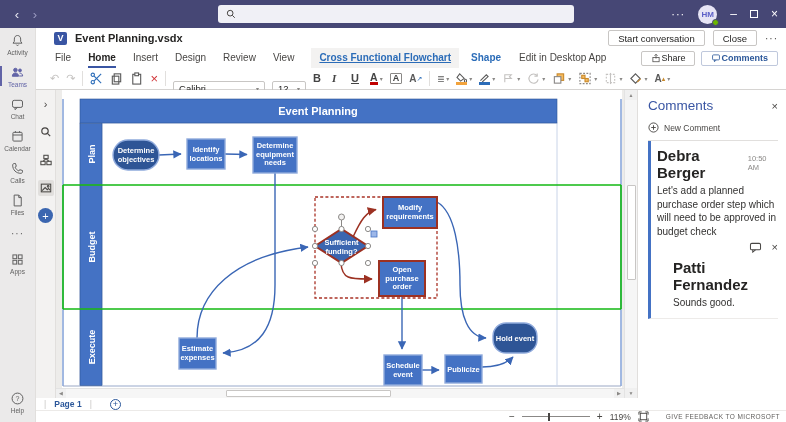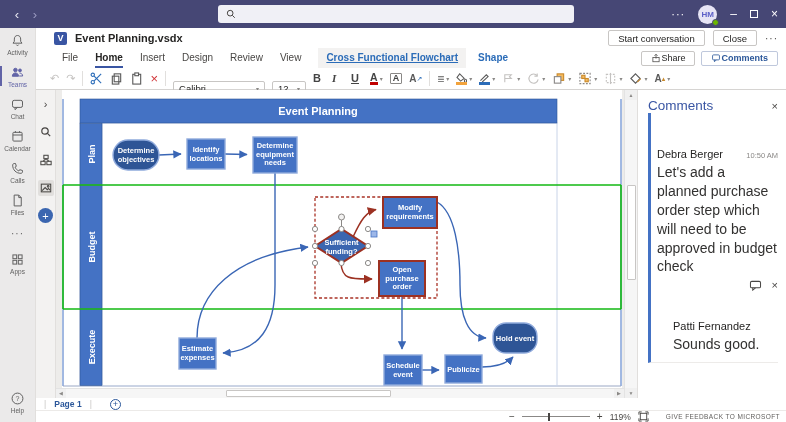--- a/index.html
+++ b/index.html
@@ -33,21 +33,21 @@
 
   
   .docheader { position:absolute; left:36px; top:28px; width:750px; height:20px; background:#fff; display:flex; align-items:center; padding:0 8px 0 18px; }
   .visio-icon { width:13px; height:13px; background:#3955a3; border-radius:2px; color:#fff; font-size:9px; font-weight:bold; display:flex; align-items:center; justify-content:center; }
   .doc-title { font-size:11px; font-weight:bold; color:#252423; margin-left:8px; }
   .dh-right { margin-left:auto; display:flex; align-items:center; gap:8px;justify-content:center; }
   .btn { height:16px; background:#fff; border:1px solid #c8c6c4; border-radius:2px; font-size:9.5px; color:#252423; display:flex; align-items:center; padding:0 9px; cursor:pointer; font-family:"Liberation Sans", sans-serif; }
   .dh-dots { color:#484644; font-size:10px; letter-spacing:1px; cursor:pointer; }
 
   
-  .tabsrow { position:absolute; left:36px; top:48px; width:750px; height:20px; background:#fff; display:flex; align-items:center; padding-left:26px; }
+  .tabsrow { position:absolute; left:36px; top:48px; width:750px; height:20px; background:#fff; display:flex; align-items:center; padding-left:19px; }
   .tab { font-size:10px; color:#484644; margin-right:17px; height:20px; line-height:19px; cursor:pointer; }
   .tab.active { color:#252423; font-weight:bold; border-bottom:2px solid #3955a3; }
   .tab.ctx { color:#2b6cb8; font-weight:bold; background:#f3f2f1; padding:0 8px; margin-right:4px;text-decoration:underline; }
   .tab.ctx2 { color:#2b6cb8; font-weight:bold; padding:0 8px; margin-right:10px; }
   .tr-right { margin-left:auto; display:flex; align-items:center; gap:6px; padding-right:8px; }
   .btn.small { height:15px; font-size:9px; }
   .btn.comments-btn { color:#2b579a; font-weight:bold; border-color:#bfc8dc; }
 
   
   .toolbar { position:absolute; left:36px; top:68px; width:750px; height:22px; background:#fff; border-bottom:1px solid #d6d4d2; display:flex; align-items:center; padding-left:14px; gap:7px; }
@@ -83,23 +83,23 @@
 
   
   .comments { width:149px; height:308px; background:#fff; border-left:1px solid #e1dfdd; padding:8px 8px 0 10px; }
   .c-head { display:flex; align-items:center; }
   .c-title { color:#3955a3; font-size:13.5px; }
   .c-close { margin-left:auto; color:#484644; font-size:11px; cursor:pointer; }
   .c-new { display:flex; align-items:center; gap:5px; font-size:8.5px; color:#484644; margin-top:9px; padding-bottom:7px; border-bottom:1px solid #e1dfdd; cursor:pointer; }
   .c-new svg { stroke:#484644; fill:none; stroke-width:1; }
   .c-thread { border-left:3px solid #4472c4; padding:6px 0 6px 6px; border-bottom:1px solid #edebe9; }
   .c-row { display:flex; align-items:baseline; }
-  .c-author { font-size:11px; font-weight:normal; color:#252423;margin-top:29px; }
+  .c-author { font-size:15px; font-weight:bold; color:#252423; }
   .c-time { margin-left:auto; font-size:7.5px; color:#8a8886; }
-  .c-text { font-size:14px; color:#323130; line-height:1.35; margin-top:3px; }
+  .c-text { font-size:10px; color:#323130; line-height:1.35; margin-top:3px; }
   .c-actions { display:flex; justify-content:flex-end; gap:10px; margin-top:4px; align-items:center; }
   .c-actions svg { stroke:#484644; fill:none; stroke-width:1.1; cursor:pointer; }
   .c-del { color:#484644; font-size:11px; cursor:pointer; line-height:1; }
   .c-reply { margin:6px 0 2px 16px; }
 
   
   .pagebar { position:absolute; left:36px; top:398px; width:750px; height:12px; background:#fff; display:flex; align-items:center; font-size:8.5px; }
   .pb-sep { color:#c8c6c4; margin:0 8px; }
   .pb-tab { color:#2b579a; font-weight:bold; cursor:pointer; }
   .pb-add { width:11px; height:11px; border:1px solid #2b579a; border-radius:50%; color:#2b579a; font-size:9px; line-height:9px; text-align:center; margin-left:10px; cursor:pointer; }
@@ -217,20 +217,21 @@
 
   <div class="tabsrow">
     <span class="tab">File</span>
     <span class="tab active">Home</span>
     <span class="tab">Insert</span>
     <span class="tab">Design</span>
     <span class="tab">Review</span>
     <span class="tab">View</span>
     <span class="tab ctx">Cross Functional Flowchart</span>
     <span class="tab ctx2">Shape</span>
+    <span class="tab">Edit in Desktop App</span>
     <div class="tr-right">
       <button class="btn small">
         <svg width="10" height="10" viewBox="0 0 16 16">
             <rect x="3" y="7" width="10" height="7" stroke="#484644" fill="none" stroke-width="1.2"></rect>
             <path d="M8 9 V2 M8 2 L5.5 4.5 M8 2 L10.5 4.5" stroke="#484644" fill="none" stroke-width="1.2"></path>
           </svg>
         <span>Share</span>
       </button>
       <button class="btn small comments-btn">
         <svg width="10" height="10" viewBox="0 0 16 16">
@@ -526,20 +527,28 @@
       <span class="vs-arrow" style="top:0;">▲</span>
       <span class="vs-thumb"></span>
       <span class="vs-arrow" style="bottom:0;">▼</span>
     </div>
 
     <div class="comments">
       <div class="c-head">
         <span class="c-title">Comments</span>
         <span class="c-close">×</span>
       </div>
+      <div class="c-new">
+        <svg width="11" height="11" viewBox="0 0 12 12">
+            <circle cx="6" cy="6" r="5"></circle>
+            <line x1="6" y1="3.5" x2="6" y2="8.5"></line>
+            <line x1="3.5" y1="6" x2="8.5" y2="6"></line>
+          </svg>
+        <span>New Comment</span>
+      </div>
       <div class="c-thread">
         <div class="c-row">
           <span class="c-author">Debra Berger</span>
           <span class="c-time">10:50 AM</span>
         </div>
         <div class="c-text">Let's add a planned purchase order step which will need to be approved in budget check</div>
         <div class="c-actions">
           <svg width="13" height="11" viewBox="0 0 14 12">
               <rect x="1.5" y="1.5" width="11" height="7" rx="1.5"></rect>
               <path d="M4 8.5 V11 L7 8.5"></path>

